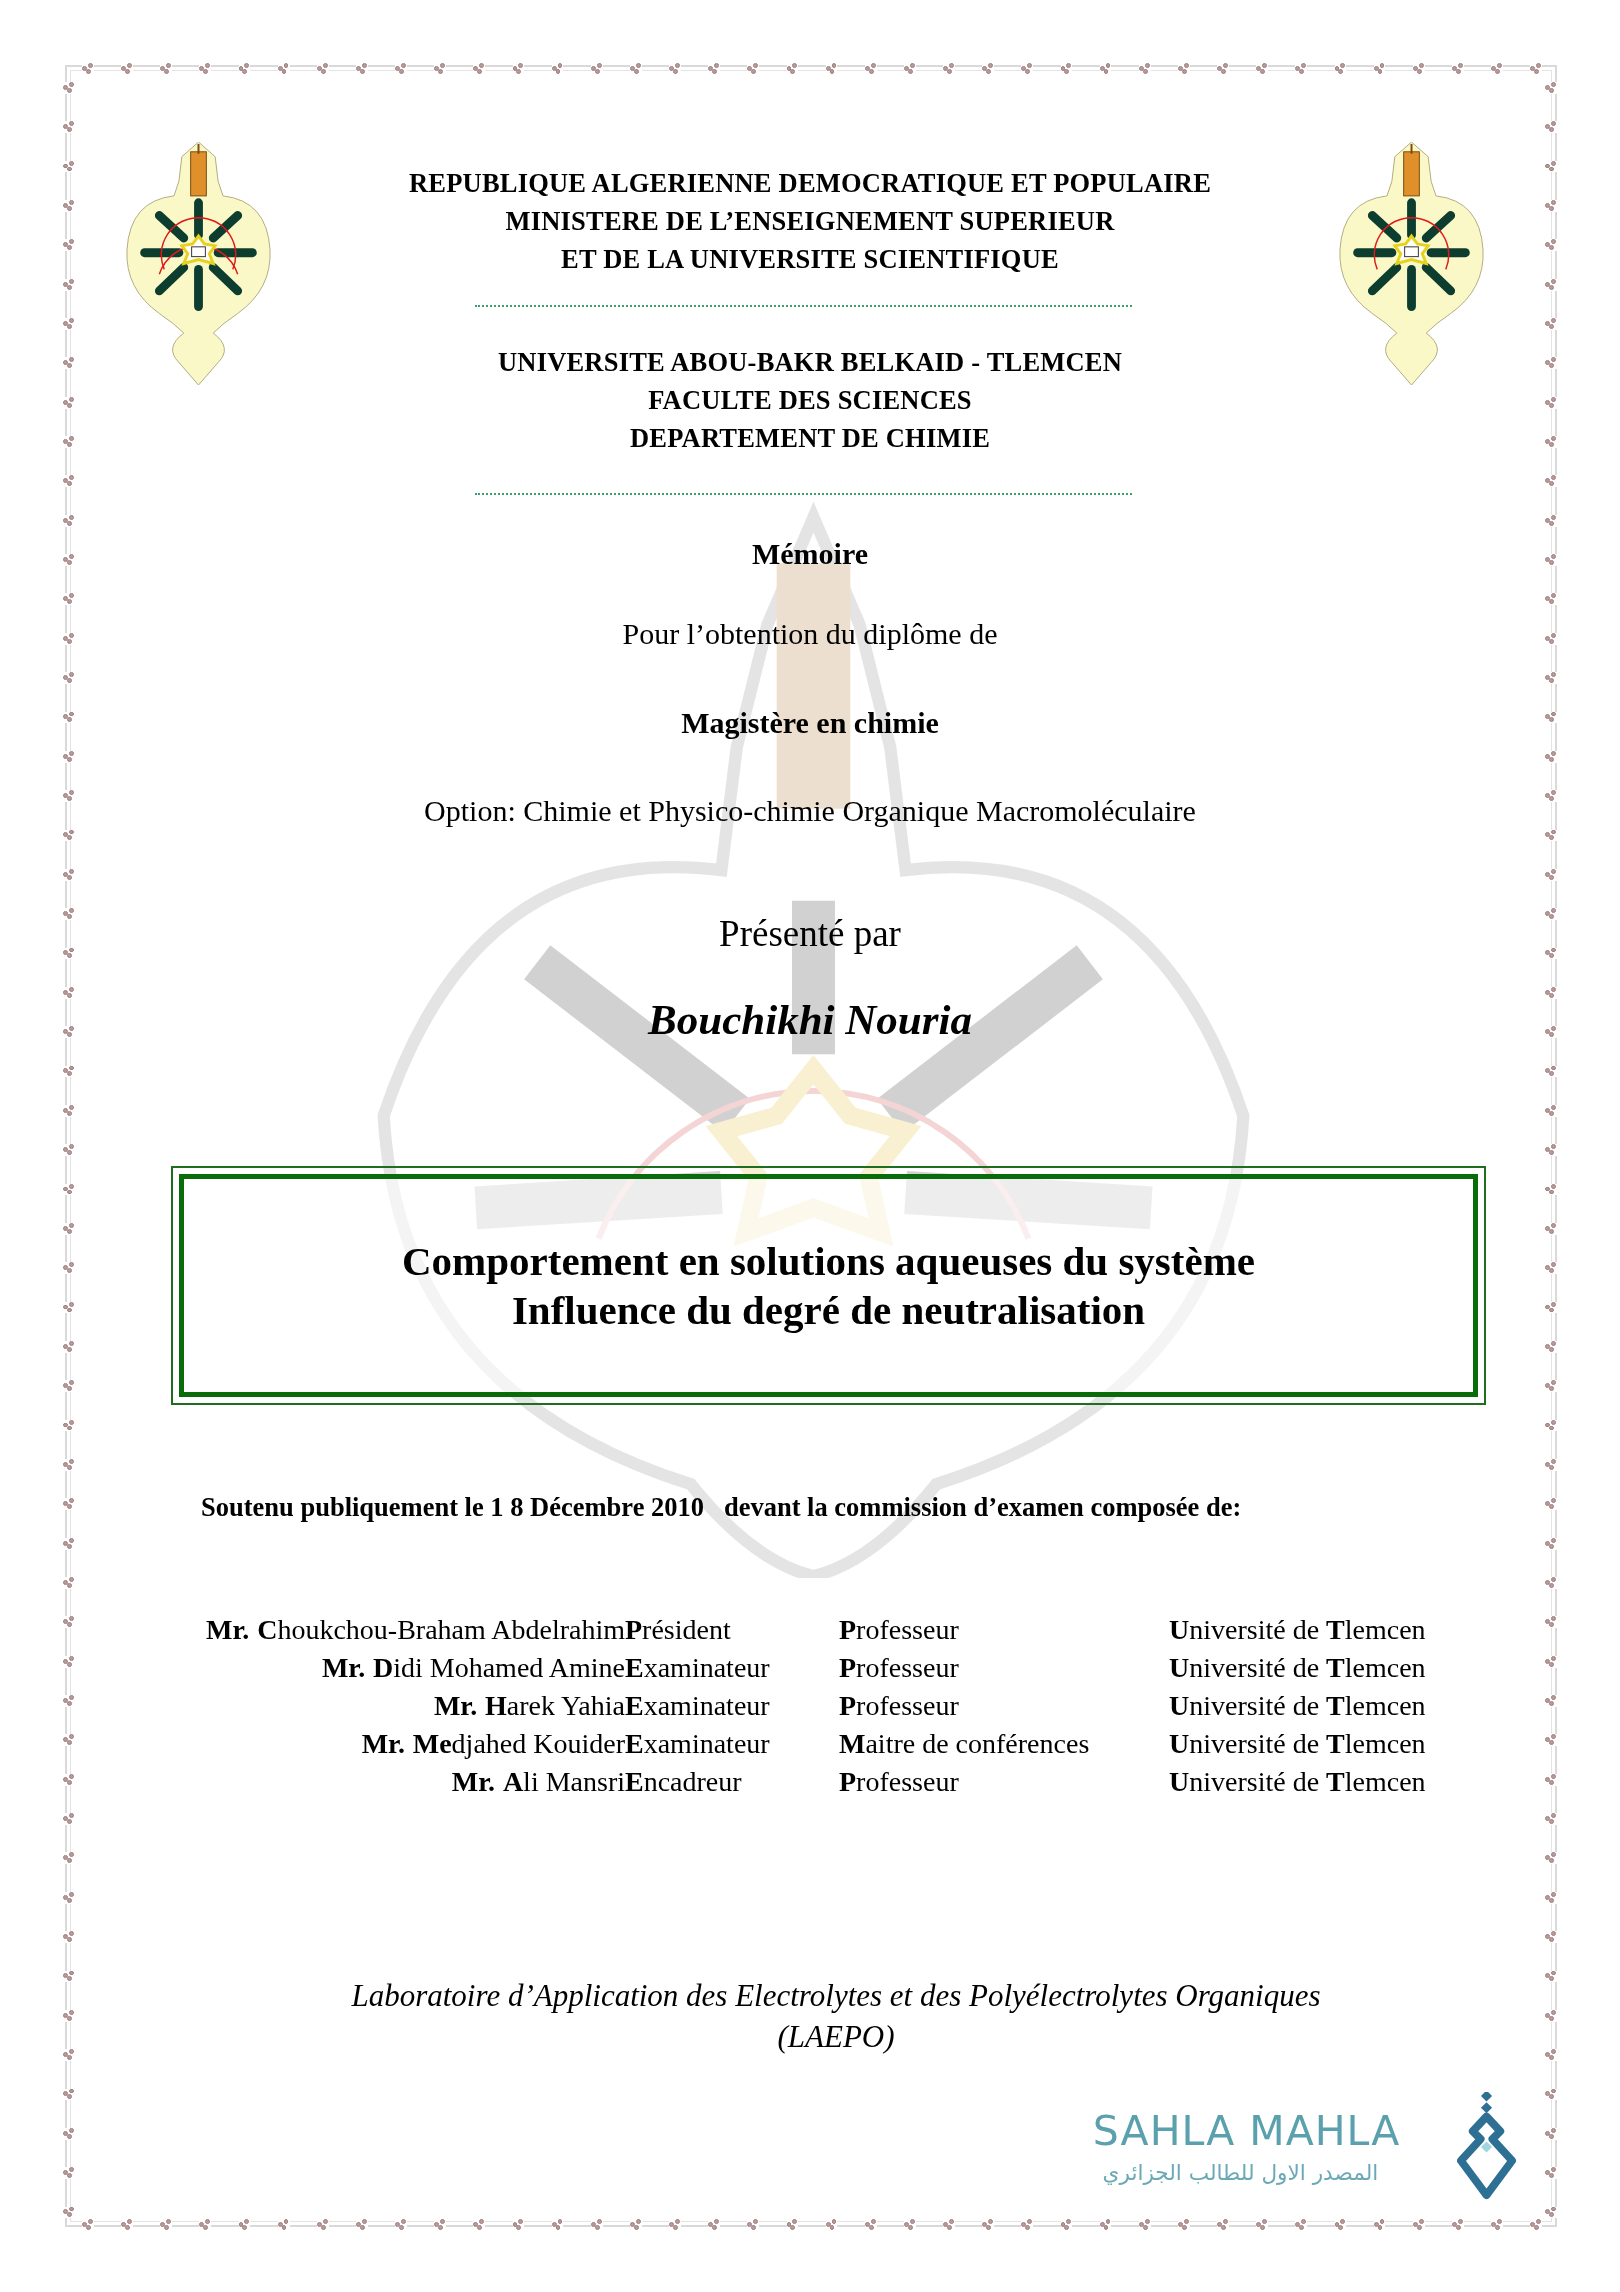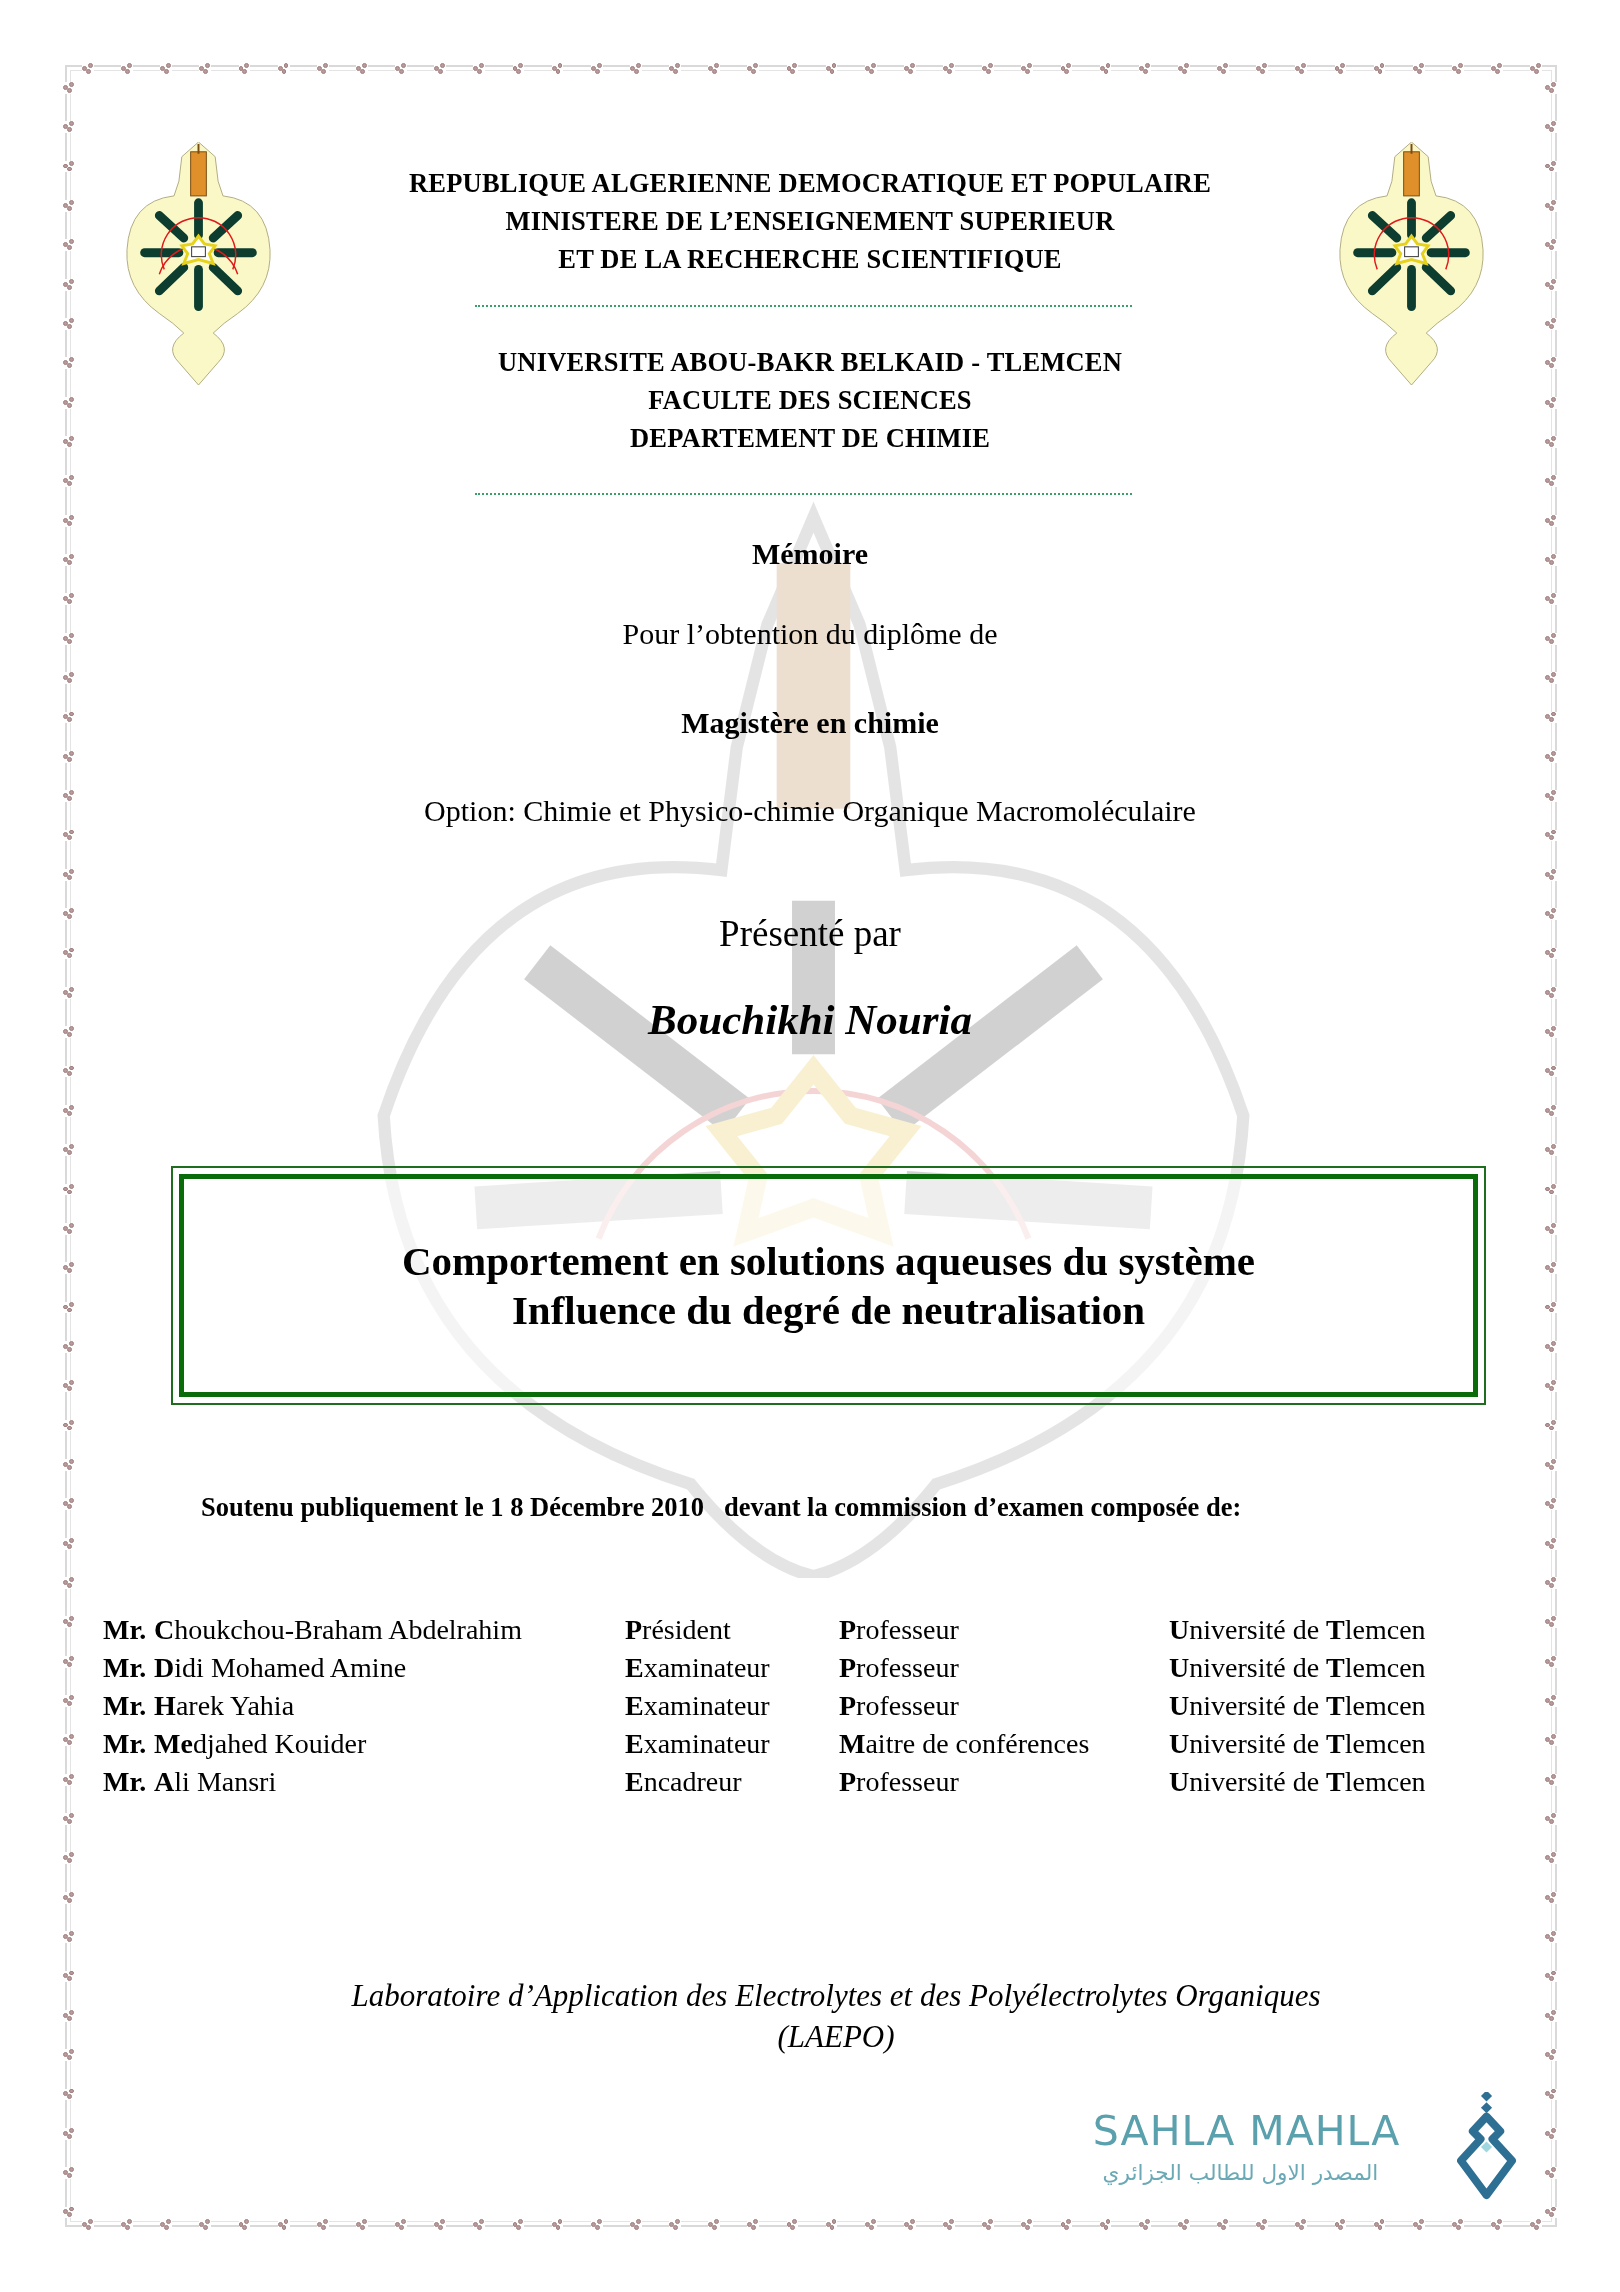--- a/index.html
+++ b/index.html
@@ -48,21 +48,21 @@
   .title-box { position: absolute; left: 171px; top: 1166px; width: 1315px; height: 239px;
                border: 2px solid #1f6e1f; box-sizing: border-box; padding: 6px; }
   .title-box-inner { width: 100%; height: 100%; border: 5.9px solid #0a6b0a; box-sizing: border-box;
                display: flex; align-items: center; justify-content: center; text-align: center;
                font-weight: bold; font-size: 41px; line-height: 49px; background: rgba(255,255,255,0.6); }
 
   .soutenu { position: absolute; left: 201px; top: 1492px; font-weight: bold; font-size: 26.5px; white-space: pre; }
 
   .jury { position: absolute; left: 103px; top: 1611px; font-size: 28px; line-height: 38px; }
   .jury-row { display: flex; height: 38px; }
-  .c-name { width: 522px; }
+  .c-name { width: 522px; text-align: right; }
   .c-role { width: 214px; }
   .c-grade { width: 330px; }
   .c-univ { width: 323px; }
   .b { font-weight: bold; }
 
   .lab { position: absolute; left: 0; width: 1620px; top: 1975px; text-align: center;
          font-style: italic; font-size: 31px; line-height: 41px; padding-left: 52px; box-sizing: border-box; }
 
   .brand { position: absolute; left: 1083px; top: 2107px; width: 431px; height: 98px; }
   .brand-name { position: absolute; left: 9.8px; top: 0; font-family: "DejaVu Sans", "Liberation Sans", sans-serif;
@@ -1064,21 +1064,21 @@
     <line x1="115" y1="152" x2="90" y2="128"></line>
   </g>
   <path d="M40 130 A38 38 0 1 1 110 130" fill="none" stroke="#e01a1a" stroke-width="1.5"></path>
   <polygon points="75,96 81,104 92,106 86,114 90,124 75,120 60,124 64,114 58,106 69,104" fill="#fff" stroke="#e6d21a" stroke-width="3"></polygon>
   <rect x="68" y="107" width="14" height="10" fill="#fff" stroke="#333" stroke-width="1"></rect>
 </svg>
 
 <div class="center-block hdr hdr1">
   <div>REPUBLIQUE ALGERIENNE DEMOCRATIQUE ET POPULAIRE</div>
   <div>MINISTERE DE L’ENSEIGNEMENT SUPERIEUR</div>
-  <div>ET DE LA RECHERCHE SCIENTIFIQUE</div>
+  <div>ET DE LA UNIVERSITE SCIENTIFIQUE</div>
 </div>
 <div class="dotline dl1"></div>
 
 <div class="center-block hdr hdr2">
   <div>UNIVERSITE ABOU-BAKR BELKAID - TLEMCEN</div>
   <div>FACULTE DES SCIENCES</div>
   <div>DEPARTEMENT DE CHIMIE</div>
 </div>
 <div class="dotline dl2"></div>
 

